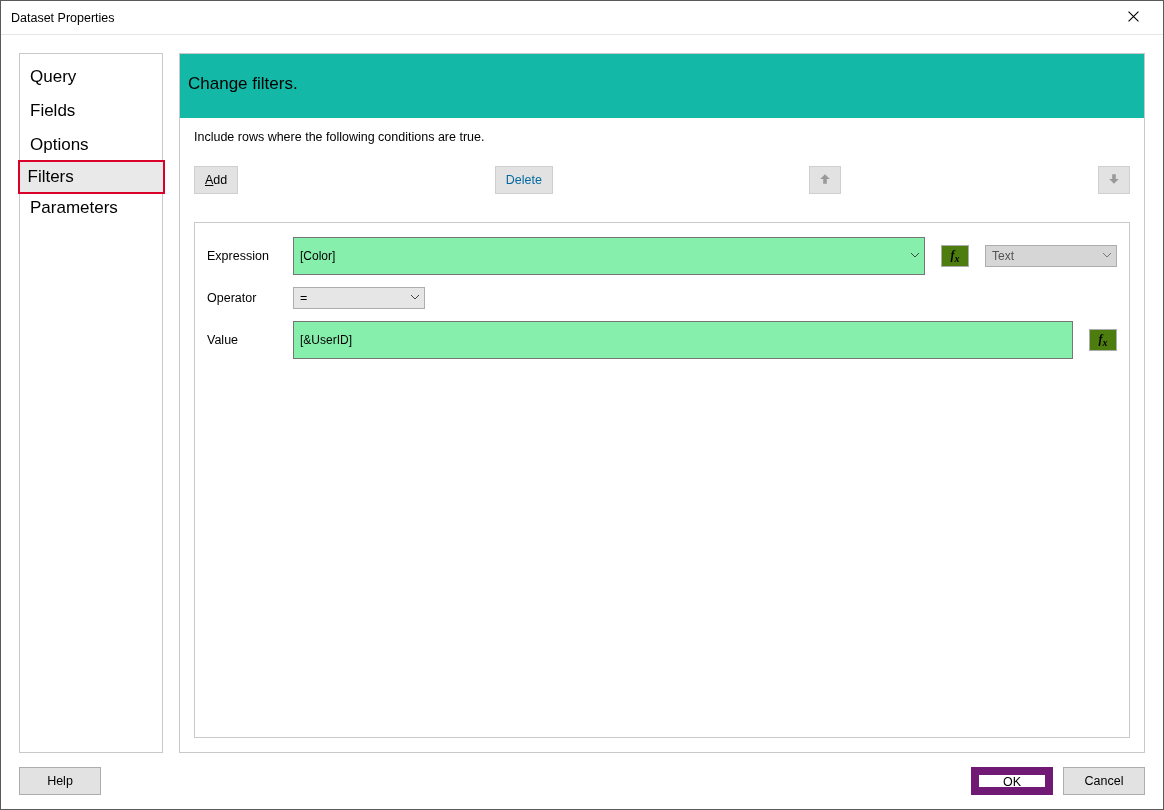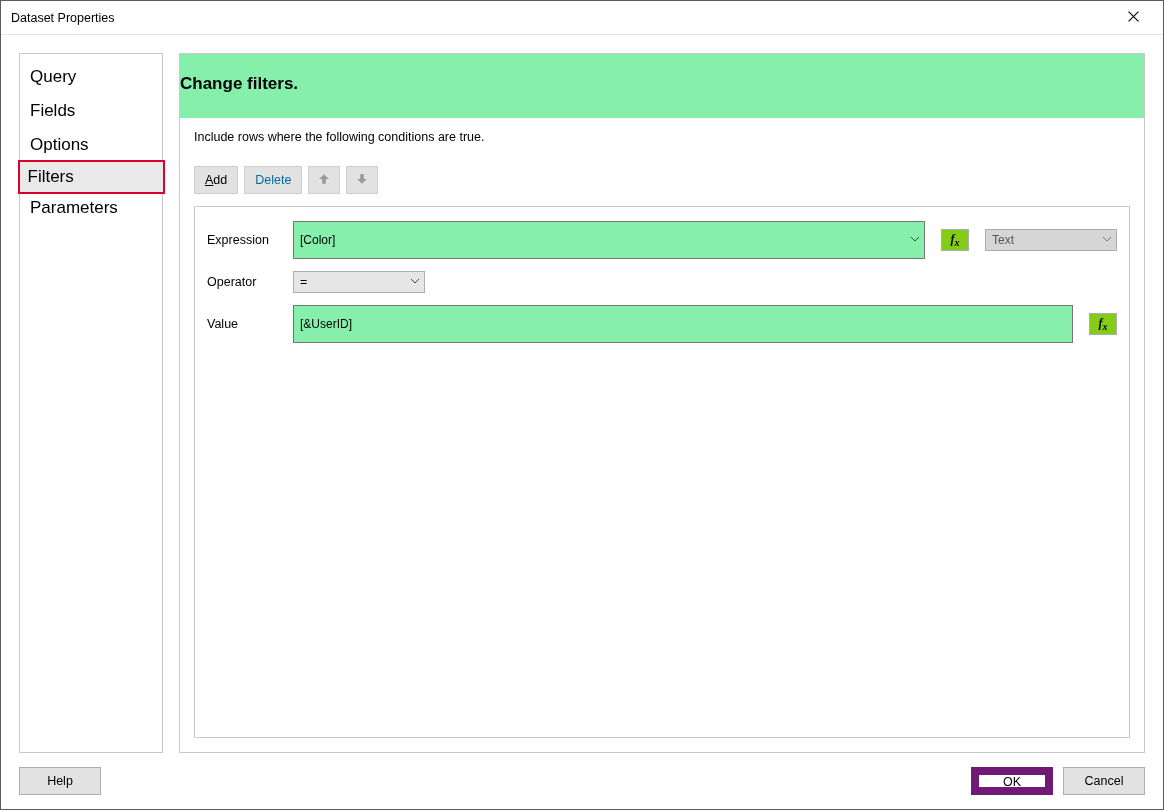--- a/index.html
+++ b/index.html
@@ -72,39 +72,39 @@
   }
   
   .content {
     flex: 1;
     border: 1px solid #c9c9c9;
     background: #fff;
     display: flex;
     flex-direction: column;
   }
   .content-header {
-    background: #86efac;
-    padding: 20px 14px 24px 0;
+    background: #14b8a6;
+    padding: 20px 14px 24px 8px;
     font-size: 17px;
-    font-weight: bold;
   }
   .content-body {
     flex: 1;
     padding: 12px 14px 14px 14px;
     display: flex;
     flex-direction: column;
   }
   .instruction {
     font-size: 12.5px;
     margin-bottom: 22px;
   }
   .toolbar {
     display: flex;
     gap: 6px;
-    margin-bottom: 12px;
+    margin-bottom: 28px;
+    justify-content: space-between;
   }
   .tbtn {
     background: #e2e2e2;
     border: 1px solid #cfcfcf;
     padding: 5px 10px;
     font-size: 12.5px;
     cursor: pointer;
   }
   .tbtn .ul { text-decoration: underline; }
   .tbtn.disabled {
@@ -139,21 +139,21 @@
     background: #86efac;
     font-size: 12px;
     padding: 0 6px;
   }
   .combo { flex: 1; display: flex; align-items: center; position: relative; }
   .combo .chev { position: absolute; right: 4px; top: 50%; transform: translateY(-50%); }
   .combo .chev svg { width: 10px; height: 10px; }
   .txt { flex: 1; }
   .fx-btn {
     width: 28px; height: 22px;
-    background: #84cc16;
+    background: #4d7c0f;
     border: 1px solid #adadad;
     display: flex; align-items: center; justify-content: center;
     cursor: pointer;
     font-style: italic;
     font-weight: bold;
     font-family: Georgia, serif;
     font-size: 12px;
   }
   .dt-combo {
     width: 132px; height: 22px;

